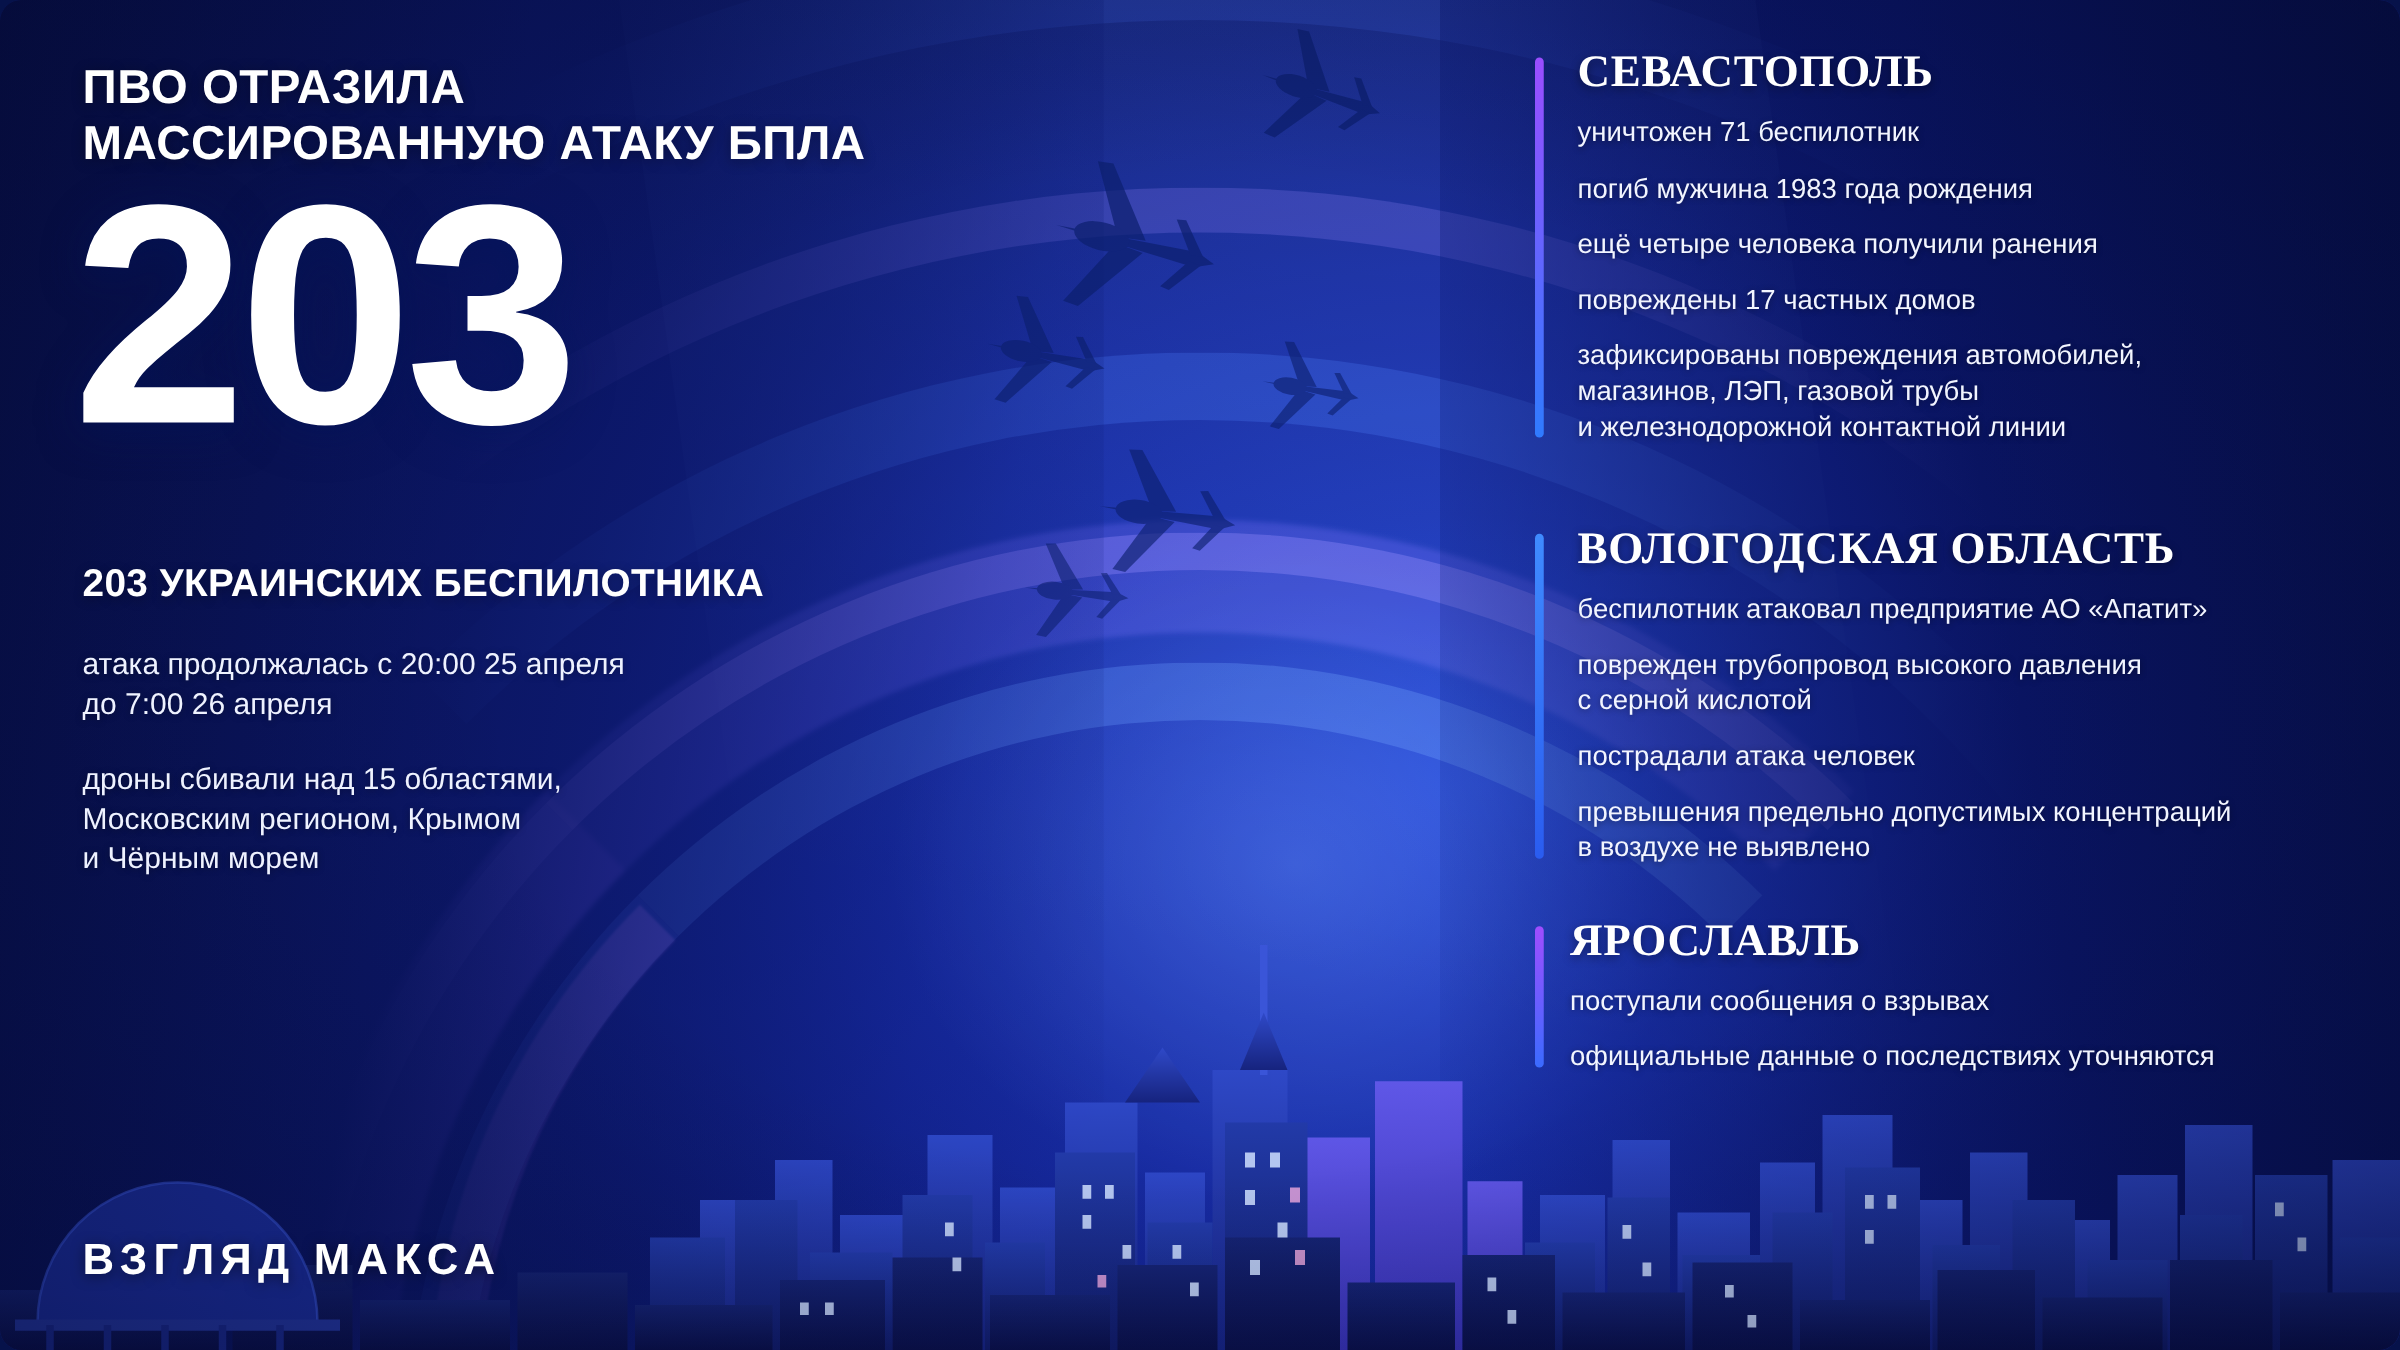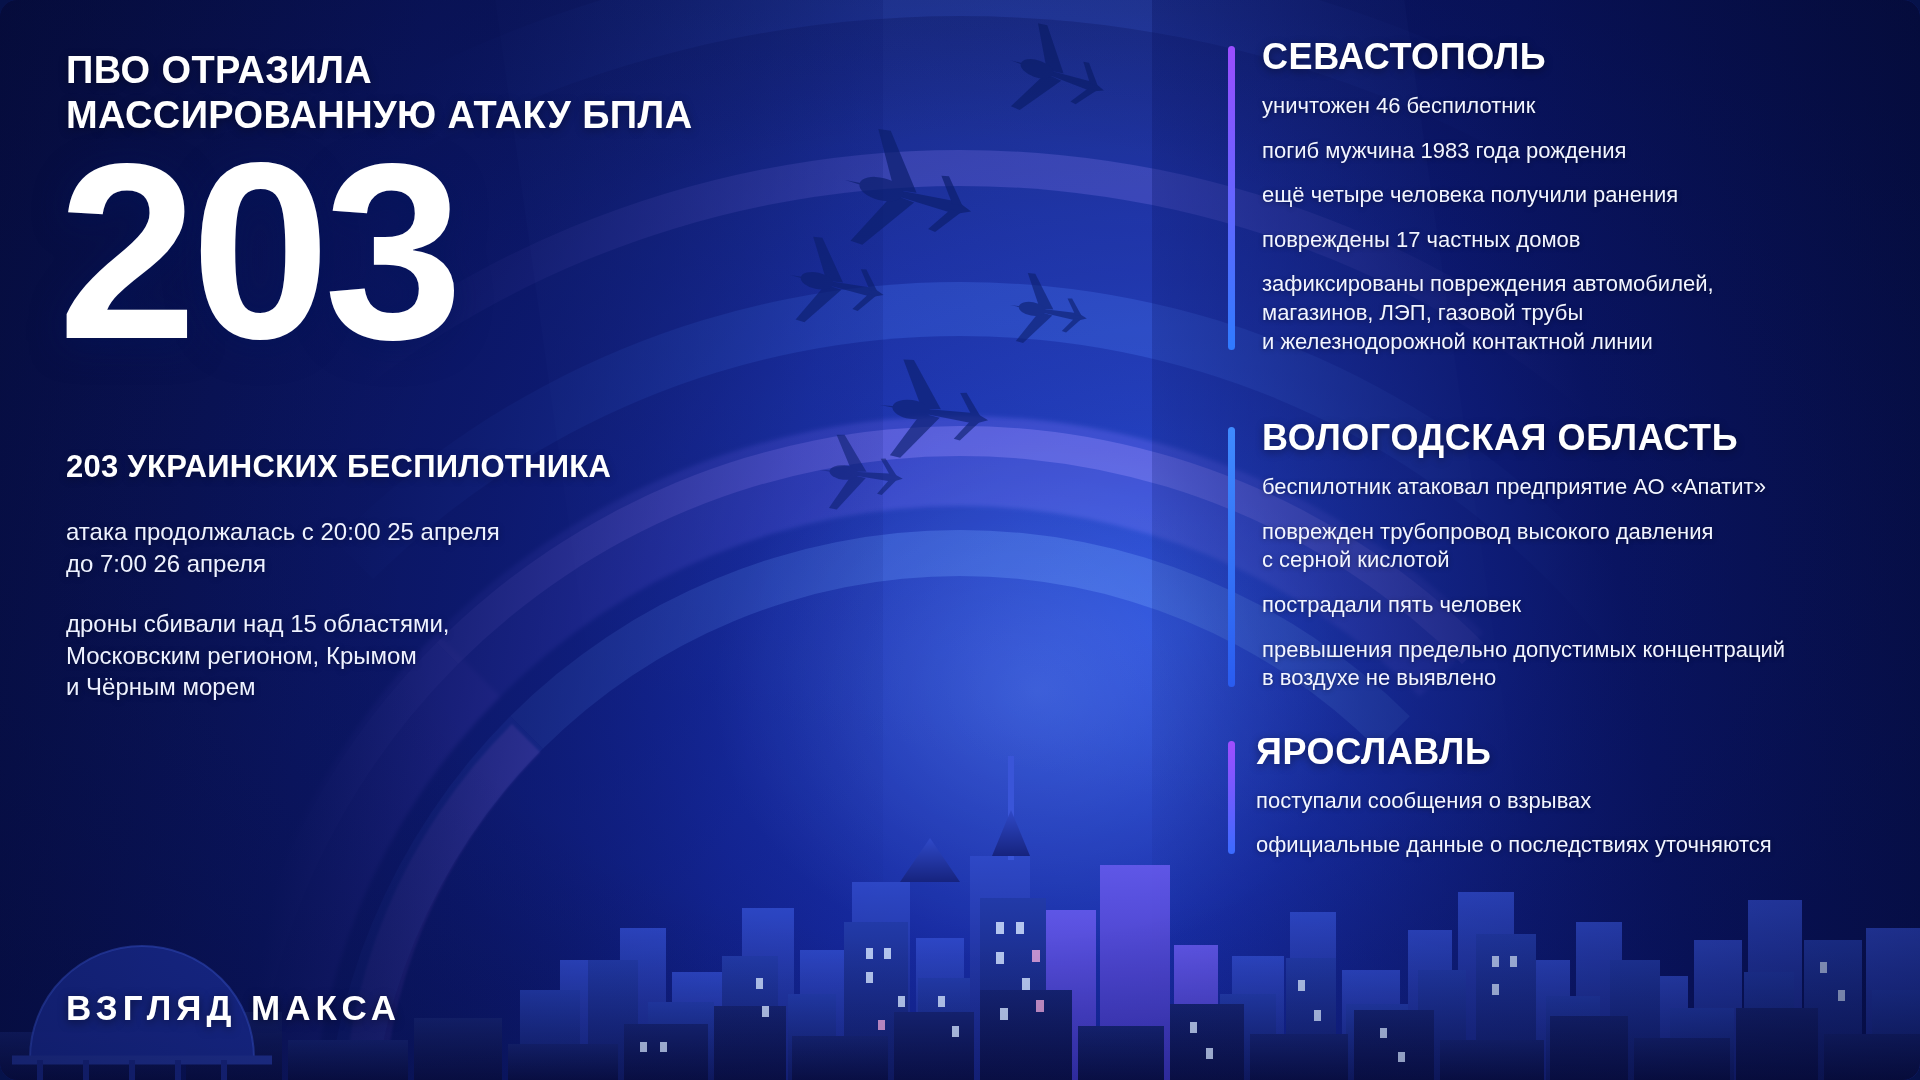--- a/index.html
+++ b/index.html
@@ -113,21 +113,21 @@
   
   .right{
     position:absolute;left:1228px;top:36px;width:660px;z-index:8;
   }
   .section{position:relative;padding-left:34px;margin-bottom:26px;}
   .bar{
     position:absolute;left:0;top:10px;bottom:6px;width:7px;border-radius:4px;
   }
   .sec-head{
     font-size:36px;font-weight:bold;color:#ffffff;letter-spacing:.6px;
-    margin:0 0 14px 0;text-shadow:0 2px 8px rgba(0,0,0,.4);
+    margin:0 0 14px 0;text-shadow:0 2px 8px rgba(0,0,0,.4);font-family:Liberation Serif, serif;
   }
   .sec-list{list-style:none;margin:0;padding:0;}
   .sec-list li{
     font-size:22px;line-height:1.3;color:#f2f5ff;font-weight:500;
     margin-bottom:16px;text-shadow:0 1px 5px rgba(0,0,0,.4);
   }
   .sec-list li:last-child{margin-bottom:0;}
   .sec2{margin-top:61px;}
   .sec3{margin-top:38px;padding-left:28px;}
 </style>
@@ -336,34 +336,34 @@
     </p>
   </div>
 
   <div class="brand">ВЗГЛЯД  МАКСА</div>
 
   <div class="right" id="sections-root">
       <div class="section">
         <div class="bar" style="background: linear-gradient(rgb(155, 77, 255) 0%, rgb(47, 123, 255) 100%);"></div>
         <div class="sec-head">СЕВАСТОПОЛЬ</div>
         <ul class="sec-list">
-          <li>уничтожен 46 беспилотник</li>
+          <li>уничтожен 71 беспилотник</li>
           <li>погиб мужчина 1983 года рождения</li>
           <li>ещё четыре человека получили ранения</li>
           <li>повреждены 17 частных домов</li>
           <li>зафиксированы повреждения автомобилей,<br>магазинов, ЛЭП, газовой трубы<br>и железнодорожной контактной линии</li>
         </ul>
       </div>
       <div class="section sec2">
         <div class="bar" style="background: linear-gradient(rgb(63, 139, 255) 0%, rgb(42, 92, 240) 100%);"></div>
         <div class="sec-head">ВОЛОГОДСКАЯ ОБЛАСТЬ</div>
         <ul class="sec-list">
           <li>беспилотник атаковал предприятие АО «Апатит»</li>
           <li>поврежден трубопровод высокого давления<br>с серной кислотой</li>
-          <li>пострадали пять человек</li>
+          <li>пострадали атака человек</li>
           <li>превышения предельно допустимых концентраций<br>в воздухе не выявлено</li>
         </ul>
       </div>
       <div class="section sec3">
         <div class="bar" style="background: linear-gradient(rgb(160, 77, 255) 0%, rgb(58, 107, 255) 100%);"></div>
         <div class="sec-head">ЯРОСЛАВЛЬ</div>
         <ul class="sec-list">
           <li>поступали сообщения о взрывах</li>
           <li>официальные данные о последствиях уточняются</li>
         </ul>

